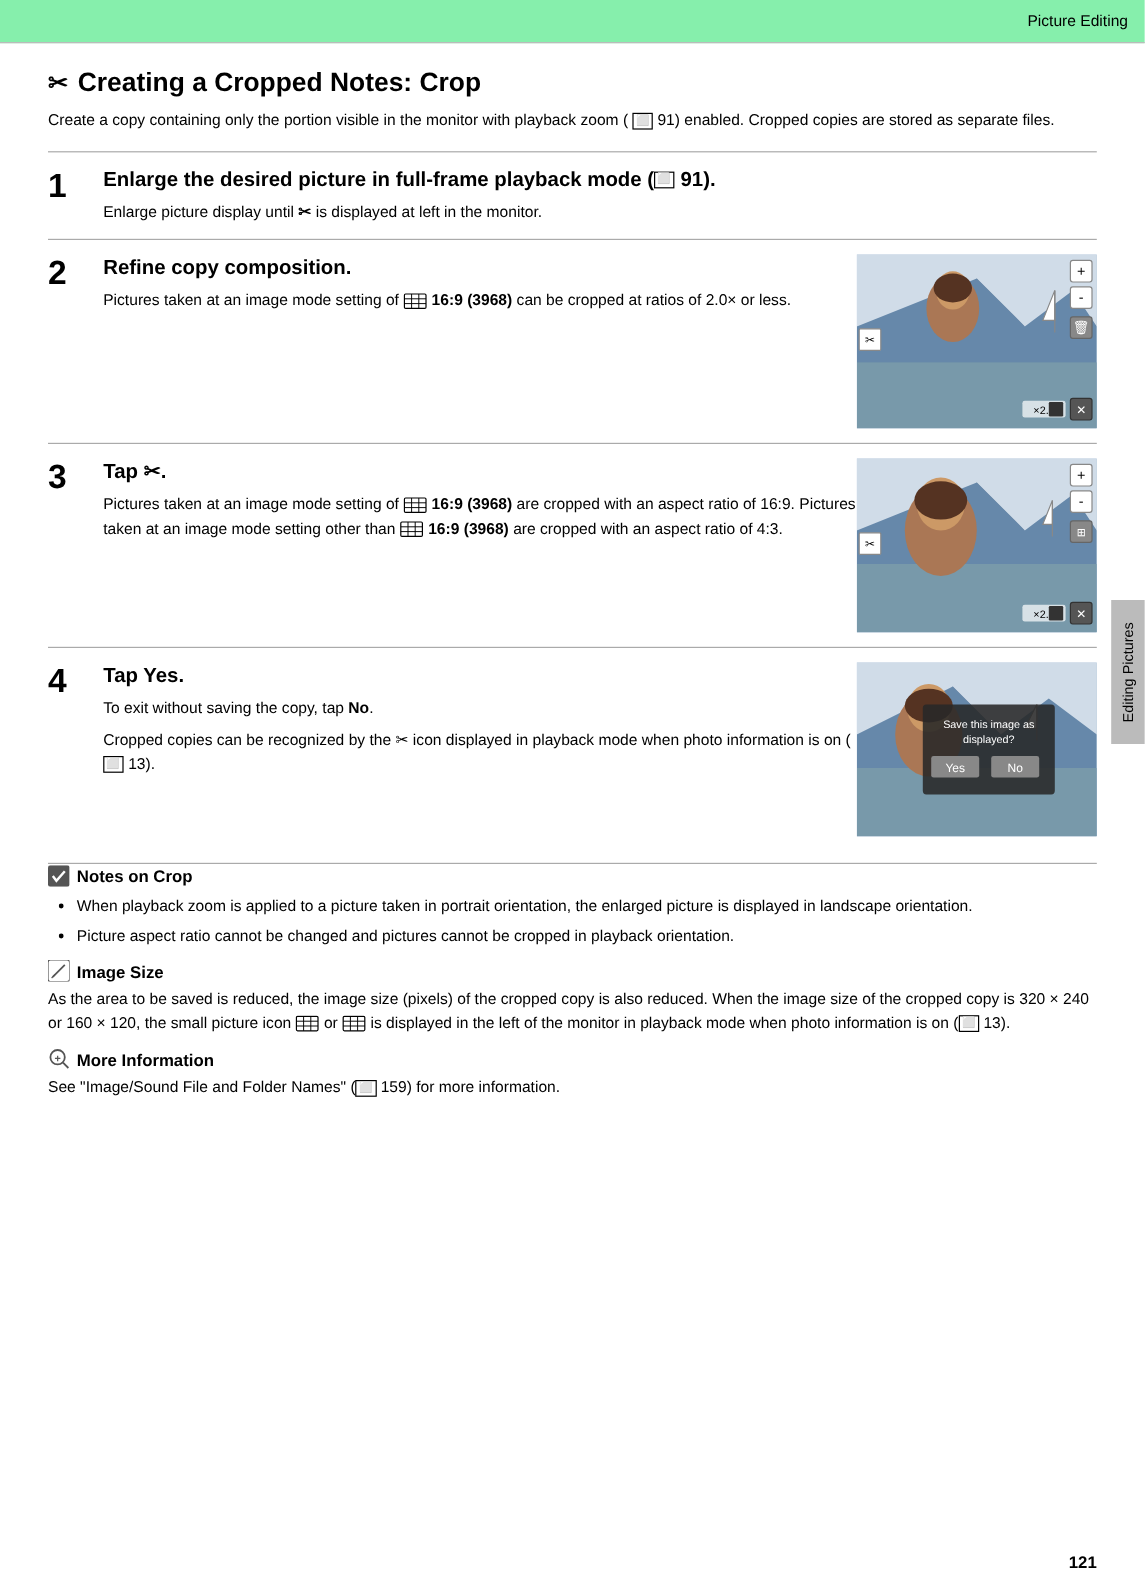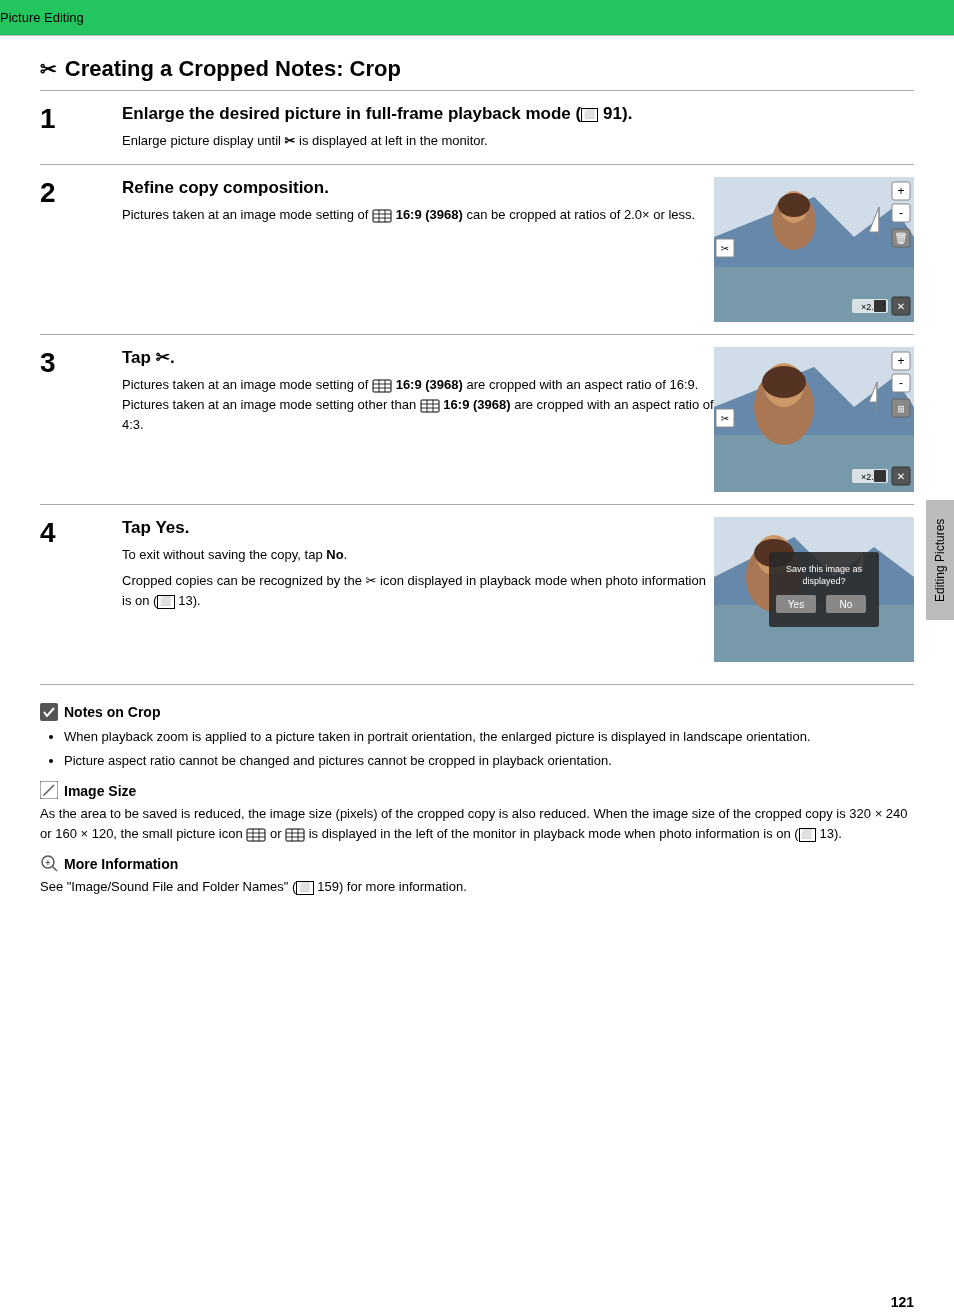--- a/index.html
+++ b/index.html
@@ -6,23 +6,23 @@
     body {
       font-family: Arial, Helvetica, sans-serif;
       font-size: 13px;
       background: #fff;
       color: #000;
       width: 954px;
       min-height: 1314px;
       position: relative;
     }
     .page-header {
-      background: #22c55e;
-      text-align: left;
-      padding: 10px 30px 10px 0;
+      background: #86efac;
+      text-align: right;
+      padding: 10px 14px 10px 0;
       font-size: 13px;
       color: #000;
       border-bottom: 1px solid #bbb;
     }
     .main-content {
       padding: 20px 40px 20px 40px;
     }
     .page-title {
       display: flex;
       align-items: center;
@@ -51,21 +51,20 @@
     }
     .step-number {
       font-size: 28px;
       font-weight: bold;
       min-width: 30px;
       line-height: 1;
       padding-top: 2px;
     }
     .step-content {
       flex: 1;
-      margin-left: 36px;
     }
     .step-heading {
       font-size: 17px;
       font-weight: bold;
       margin-bottom: 6px;
       line-height: 1.3;
     }
     .step-body {
       font-size: 13px;
       line-height: 1.6;
@@ -83,21 +82,21 @@
     }
     .step-para {
       margin-bottom: 6px;
       font-size: 13px;
       line-height: 1.55;
     }
     .bold { font-weight: bold; }
     .note-section {
       margin-top: 10px;
       border-top: 1px solid #aaa;
-      padding-top: 18px;
+      padding-top: 1px;
     }
     .note-heading {
       font-size: 14px;
       font-weight: bold;
       display: flex;
       align-items: center;
       gap: 6px;
       margin-bottom: 6px;
     }
     .note-list {
@@ -178,20 +177,24 @@
   <span>Editing Pictures</span>
 </div>
 
 <div class="main-content">
 
   <div class="page-title">
     <span class="crop-icon-title">✂</span>
     <h1>Creating a Cropped Notes: Crop</h1>
   </div>
 
+  <p class="intro-text">
+    Create a copy containing only the portion visible in the monitor with playback zoom (
+    <span class="ref-box">⬜</span> 91) enabled. Cropped copies are stored as separate files.
+  </p>
 
   <div class="step">
     <div class="step-number">1</div>
     <div class="step-content">
       <div class="step-heading">
         Enlarge the desired picture in full-frame playback mode (<span class="ref-box">⬜</span> 91).
       </div>
       <div class="step-body">
         Enlarge picture display until <strong>✂</strong> is displayed at left in the monitor.
       </div>

